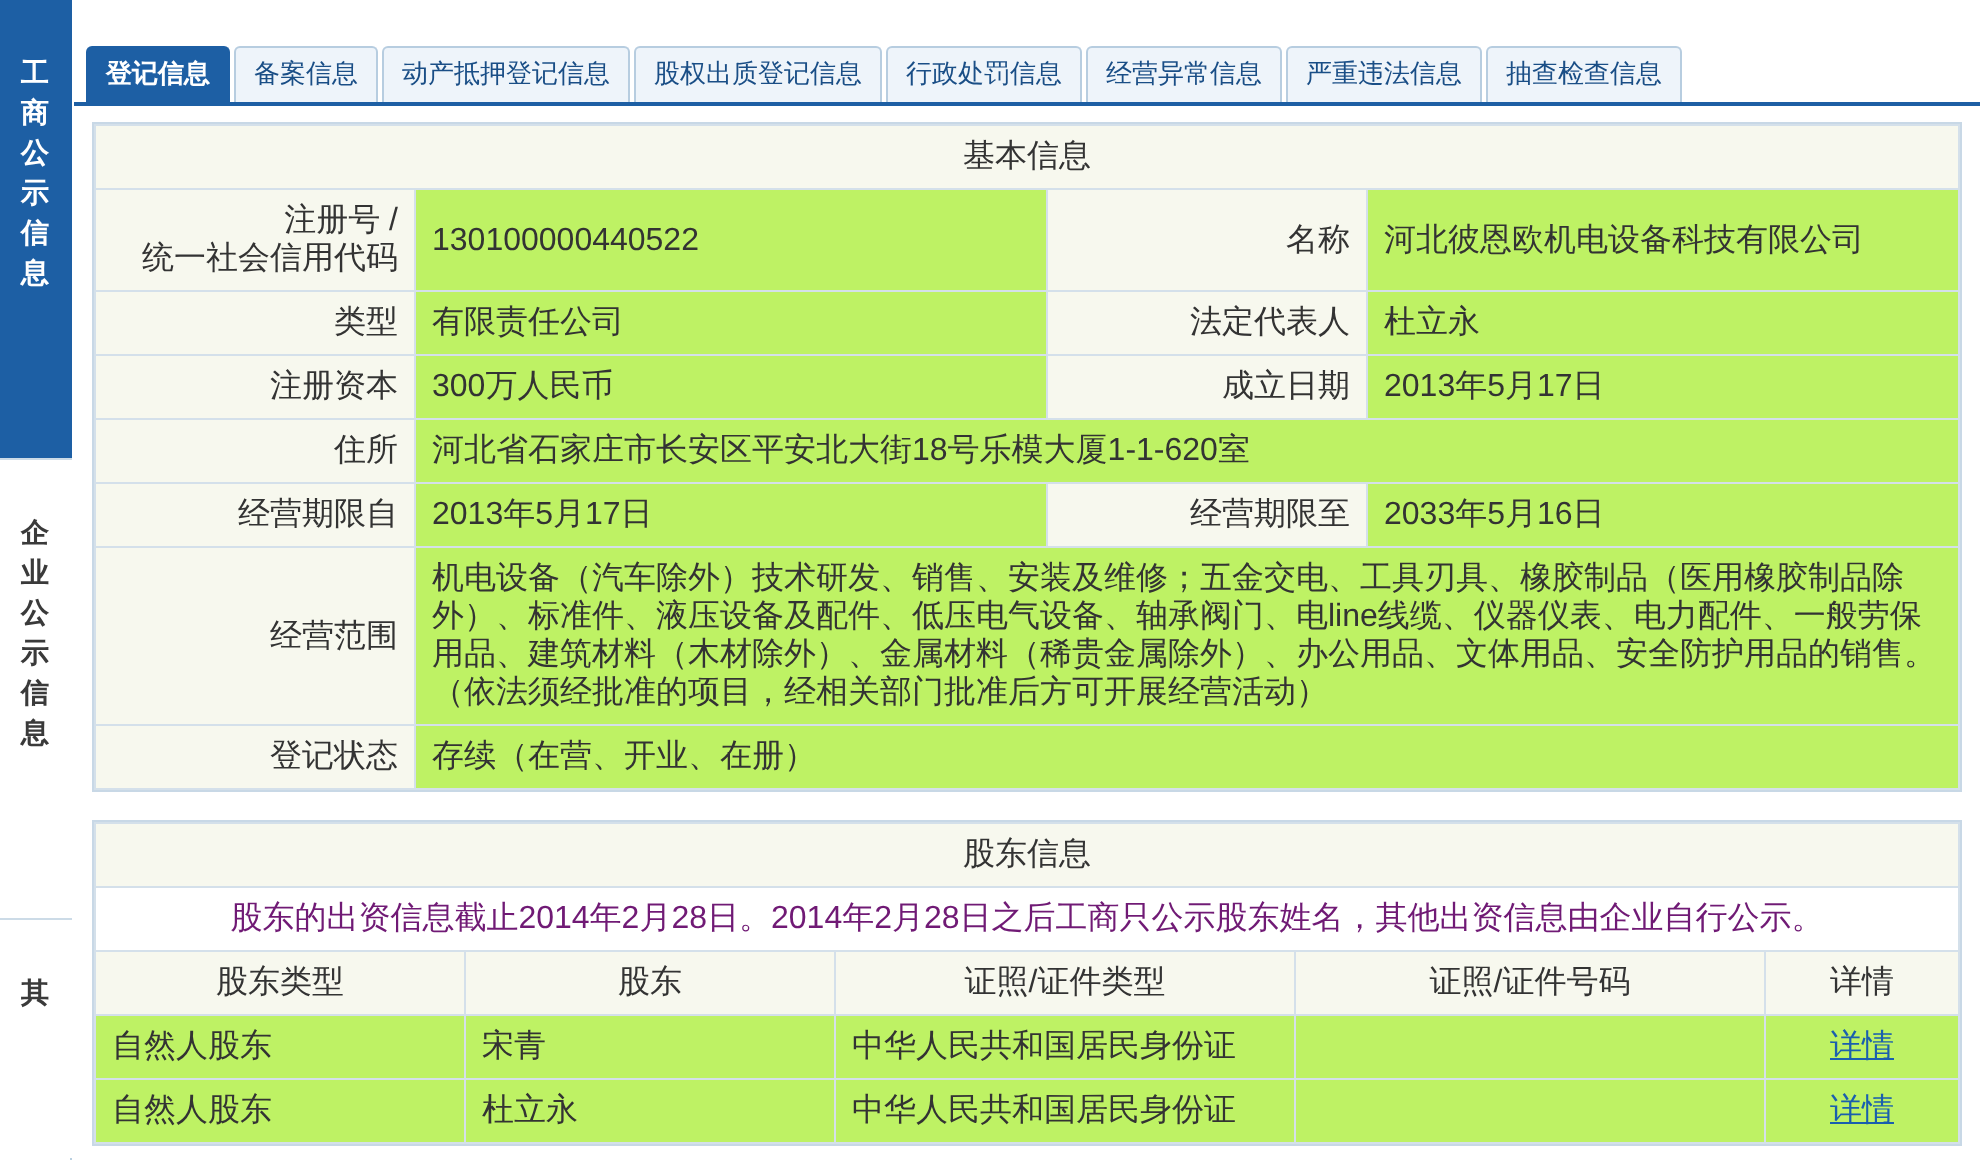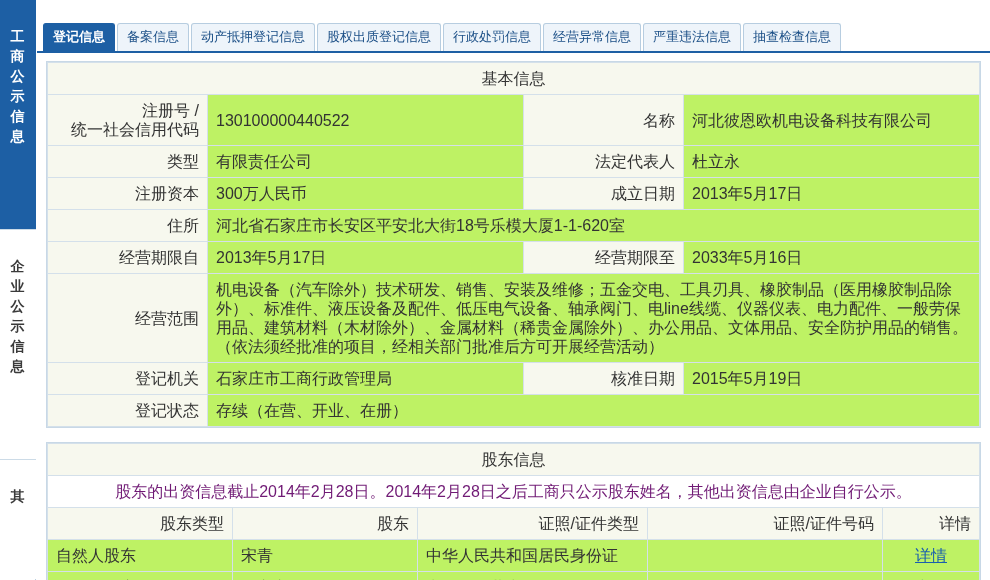--- a/index.html
+++ b/index.html
@@ -149,21 +149,21 @@
     color: #333;
     white-space: normal;
   }
   .val {
     background: #bef264;
     text-align: left;
     color: #333;
   }
   .hdr {
     background: #f7f8ee;
-    text-align: right;
+    text-align: center;
     font-weight: bold;
     color: #333;
   }
   .ctr { text-align: center; }
   a.detail-link {
     color: #1a5fae;
     text-decoration: underline;
     cursor: pointer;
   }
   .lab-2line { line-height: 18px; }
@@ -225,26 +225,20 @@
             </tr>
             <tr>
               <td class="lab">经营期限自</td>
               <td class="val">2013年5月17日</td>
               <td class="lab">经营期限至</td>
               <td class="val">2033年5月16日</td>
             </tr>
             <tr>
               <td class="lab">经营范围</td>
               <td class="val" colspan="3">机电设备（汽车除外）技术研发、销售、安装及维修；五金交电、工具刃具、橡胶制品（医用橡胶制品除外）、标准件、液压设备及配件、低压电气设备、轴承阀门、电line线缆、仪器仪表、电力配件、一般劳保用品、建筑材料（木材除外）、金属材料（稀贵金属除外）、办公用品、文体用品、安全防护用品的销售。（依法须经批准的项目，经相关部门批准后方可开展经营活动）</td>
-            </tr>
-            <tr>
-              <td class="lab">登记机关</td>
-              <td class="val">石家庄市工商行政管理局</td>
-              <td class="lab">核准日期</td>
-              <td class="val">2015年5月19日</td>
             </tr>
             <tr>
               <td class="lab">登记状态</td>
               <td class="val" colspan="3">存续（在营、开业、在册）</td>
             </tr>
           </tbody>
       </table>
     </div>
 
     <div class="panel" style="margin-top:14px;">

